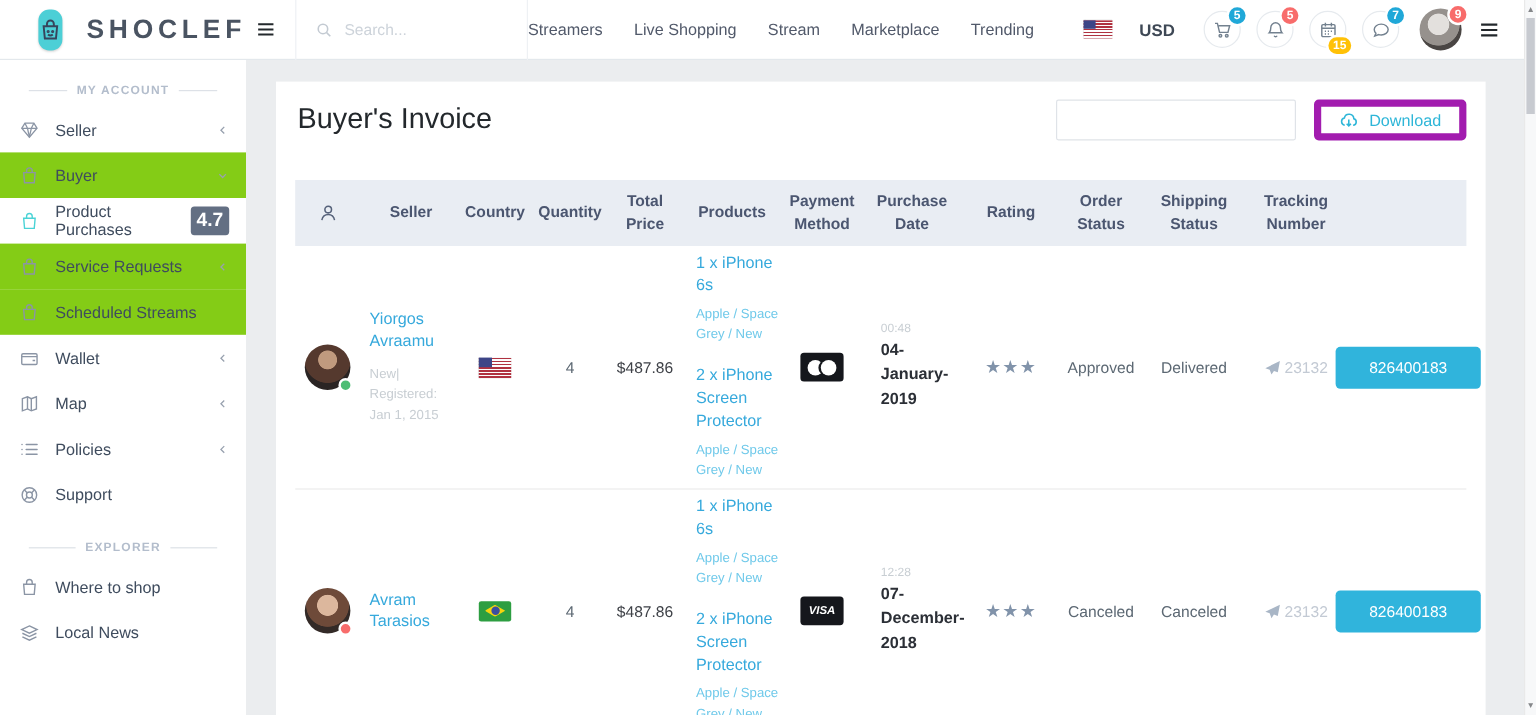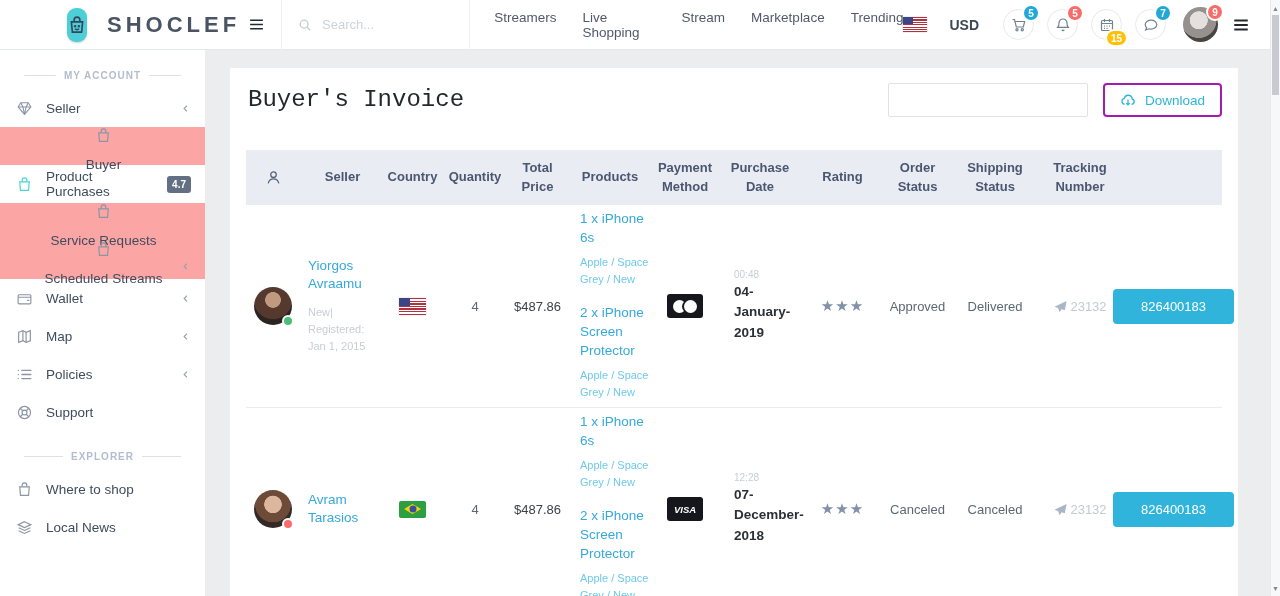--- a/index.html
+++ b/index.html
@@ -3,30 +3,30 @@
 <meta charset="utf-8">
 <style>
   * { margin:0; padding:0; box-sizing:border-box; }
   html,body { width:1280px; height:596px; overflow:hidden; }
   body { font-family:"Liberation Sans", sans-serif; background:#ebedef; position:relative; color:#3c4b64; }
   svg { display:block; }
 
   
   .topbar { position:absolute; top:0; left:0; width:1280px; height:50px; background:#fff;
             border-bottom:1px solid #e3e8ec; display:flex; align-items:center; z-index:6; }
-  .brand { width:205px; flex:0 0 205px; display:flex; align-items:center; gap:20px; padding-left:32px;margin-left:35px; }
+  .brand { width:205px; flex:0 0 205px; display:flex; align-items:center; gap:20px; padding-left:32px; }
   .logo { width:34px; height:34px; border-radius:9px; background:#4ccfd6; display:flex; align-items:center; justify-content:center;
           box-shadow:0 1px 2px rgba(0,0,0,.18); cursor:pointer; }
   .brand-name { font-size:22px; font-weight:700; letter-spacing:4px; color:#4a5462; }
   .toggler { background:none; border:none; color:#23282c; margin-left:8px; cursor:pointer; }
   .search { margin-left:16px; height:50px; width:194px; border-left:1px solid #eef1f4; border-right:1px solid #eef1f4;
             display:flex; align-items:center; gap:10px; padding:0 16px; color:#c3cad2; }
   .search input { border:none; outline:none; width:120px; font-size:13px; color:#5c6873; font-family:"Liberation Sans",sans-serif; }
   .search input::placeholder { color:#cdd3da; }
-  .mainnav { display:flex; gap:26px; margin-left:24px; }
+  .mainnav { display:flex; gap:26px; }
   .mainnav a { font-size:13.5px; color:#51596a; text-decoration:none; cursor:pointer; }
   .top-right { margin-left:auto; display:flex; align-items:center; margin-right:30px; }
   .flag-us-top { width:24px; height:15px; position:relative; background:repeating-linear-gradient(180deg,#b03140 0 1.2px,#fdfdfd 1.2px 2.4px); box-shadow:0 0 1px rgba(0,0,0,.35); }
   .flag-us-top::after { content:""; position:absolute; top:0; left:0; width:10px; height:7px; background:#3d4587; }
   .currency { font-size:14px; font-weight:700; color:#3e4855; margin:0 24px 0 22px; }
   .icon-btn { position:relative; width:31px; height:31px; border:1px solid #e6eaee; border-radius:50%; background:#fff;
               display:flex; align-items:center; justify-content:center; color:#73818f; margin-right:13px; cursor:pointer; }
   .ibadge { position:absolute; top:-6px; right:-7px; min-width:18px; height:18px; border-radius:9px; padding:0 4px;
             border:2px solid #fff; color:#fff; font-size:10px; font-weight:700; display:flex; align-items:center; justify-content:center; }
   .b-blue { background:#20a8d8; } .b-red { background:#f86c6b; } .b-yellow { background:#ffc107;margin-top:25px; }
@@ -36,33 +36,33 @@
   .burger2 { background:none; border:none; color:#23282c; cursor:pointer; }
 
   
   .sidebar { position:absolute; top:50px; left:0; width:205px; bottom:0; background:#fff; z-index:5; }
   .section-title { display:flex; align-items:center; gap:8px; margin:20px 24px 8px; color:#b3bdcc; font-size:10px;
                    font-weight:700; letter-spacing:1px; }
   .section-title::before,.section-title::after { content:""; flex:1; height:1px; background:#dde1e7; }
   .side-item { height:38px; display:flex; align-items:center; gap:13px; padding:0 14px 0 16px; font-size:13.5px;
                color:#3f4c5e; cursor:pointer; }
   .side-item .si { color:#8b95a5; flex:0 0 17px; }
-  .side-item.gray { background:#fca5a5;flex-direction:column; }
+  .side-item.gray { background:#84cc16; }
   .side-item .chev { margin-left:auto; color:#98a1af; }
-  .badge-rate { margin-left:auto; background:#636f83; color:#fff; font-size:10px; font-weight:700; padding:3px 5px; border-radius:3px; }
+  .badge-rate { margin-left:auto; background:#636f83; color:#fff; font-size:16px; font-weight:700; padding:3px 5px; border-radius:3px; }
   .si-teal { color:#4ad3d6 !important; }
 
   
   .card { position:absolute; left:230px; top:68px; width:1008px; bottom:-30px; background:#fff; }
-  .page-title { position:absolute; left:18px; top:18px; font-size:24px; font-weight:400; color:#23282c;font-family:Liberation Mono, monospace; }
+  .page-title { position:absolute; left:18px; top:18px; font-size:24px; font-weight:400; color:#23282c; }
   .controls { position:absolute; top:15px; right:16px; display:flex; gap:15px; align-items:center; }
   .filter-input { width:200px; height:34px; border:1px solid #dfe3e8; border-radius:2px; outline:none; padding:0 8px;
                   font-size:13px; color:#5c6873; font-family:"Liberation Sans",sans-serif; }
   .dl-btn { height:34px; display:flex; align-items:center; gap:9px; padding:0 15px; background:#fff; cursor:pointer;
-            border:2px solid #a21caf; border-radius:4px; color:#2eb6d8; font-size:13.5px; font-family:"Liberation Sans",sans-serif; }
+            border:6px solid #a21caf; border-radius:4px; color:#2eb6d8; font-size:13.5px; font-family:"Liberation Sans",sans-serif; }
 
   
   .table { position:absolute; left:16px; top:82px; width:976px; }
   .grid { display:grid; grid-template-columns:54px 85px 55px 70px 55px 90px 60px 90px 75px 75px 80px 90px 97px; }
   .thead { background:#e9edf3; min-height:55px; align-items:center; font-size:13px; font-weight:700; color:#4b5670; }
   .thead > div { padding:9px 6px; text-align:center; line-height:1.4; display:flex; align-items:center; justify-content:center; }
   .trow { height:203px; border-bottom:1px solid #ececec; align-items:stretch; }
   .cell { display:flex; align-items:center; justify-content:center; font-size:13px; color:#5c6873; }
   .cell.col { flex-direction:column; align-items:flex-start; justify-content:center; }
 

